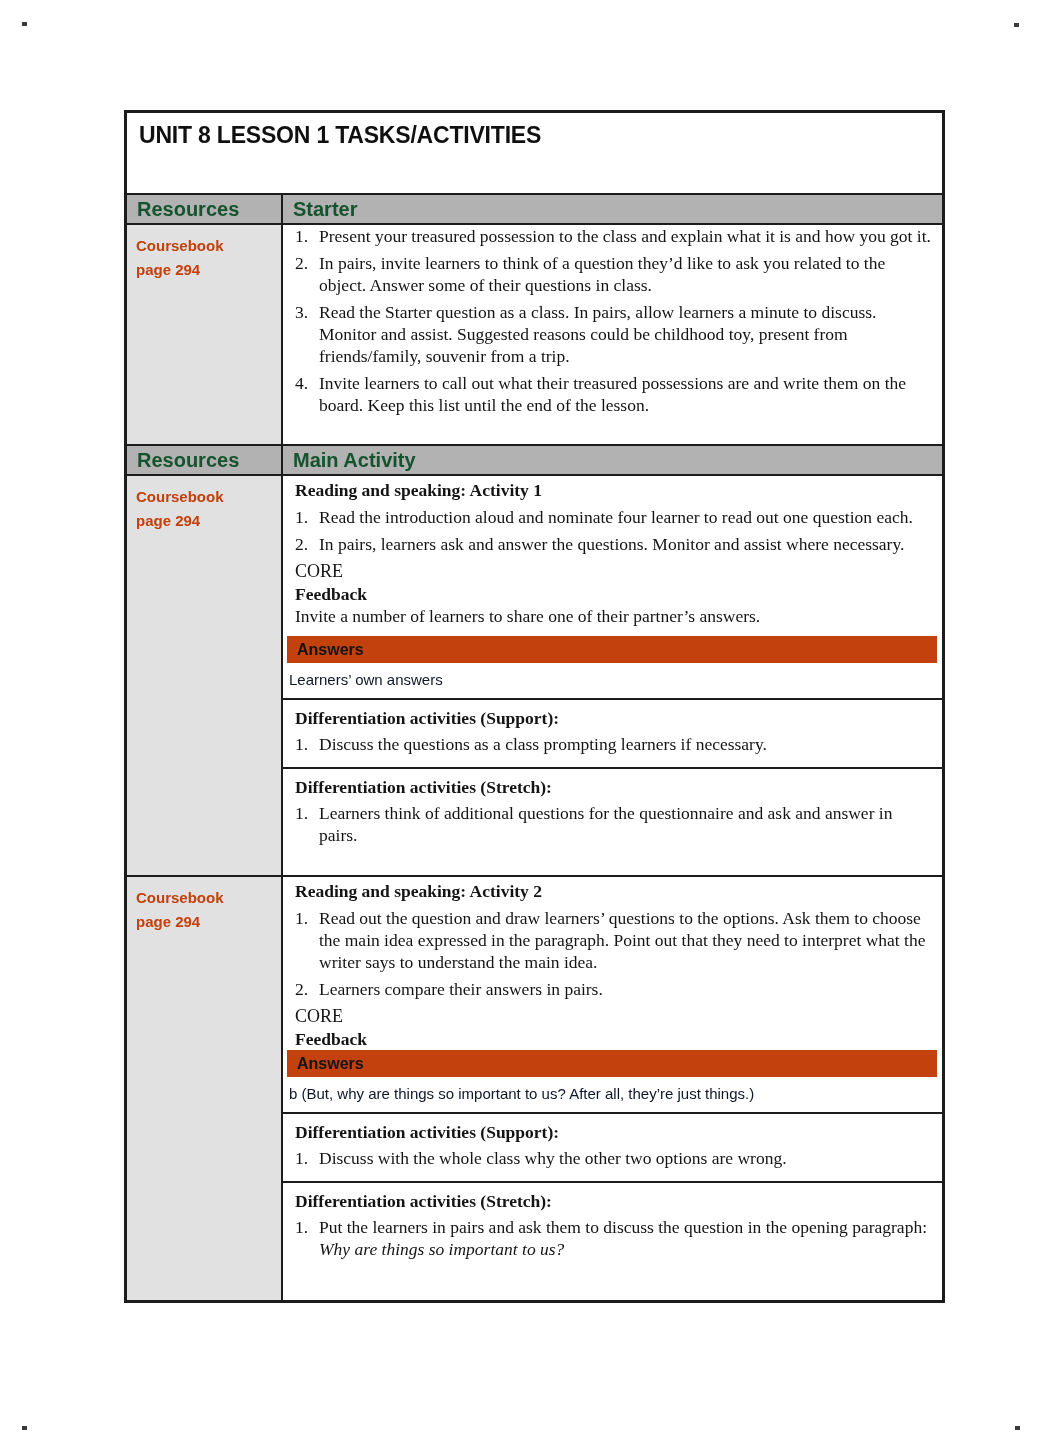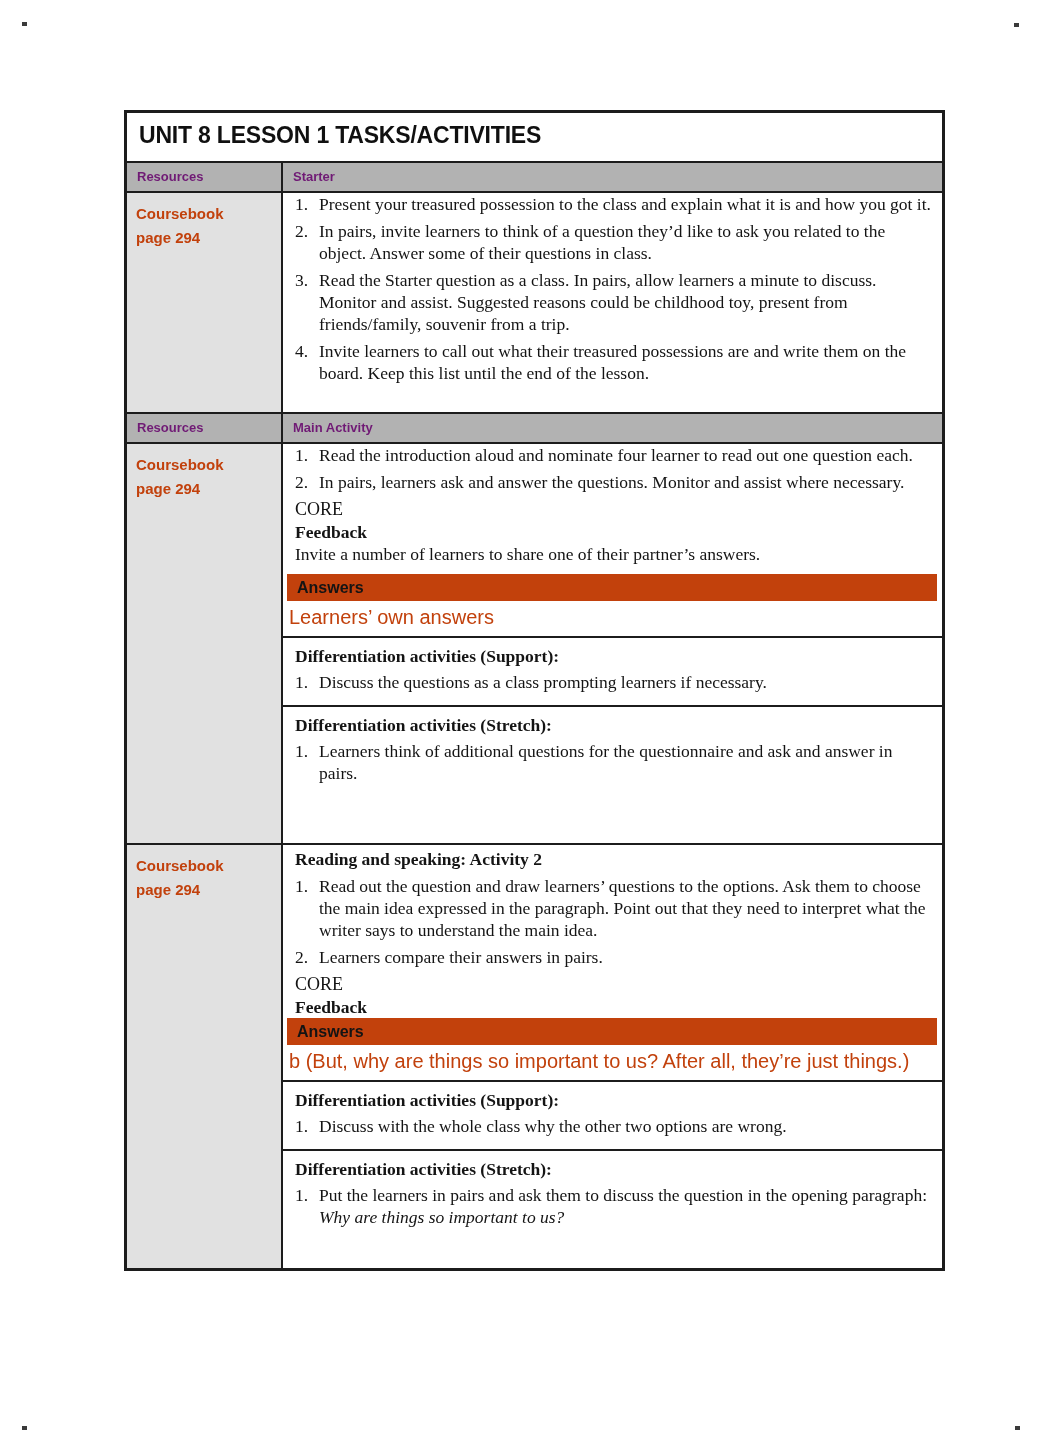--- a/index.html
+++ b/index.html
@@ -31,21 +31,21 @@
     border: 3px solid #1c1c1c;
     box-sizing: border-box;
     background: #ffffff;
     color: #141414;
   }
   .row { box-sizing: border-box; }
   .row + .row { border-top: 2px solid #1c1c1c; }
 
   
   .title-row {
-    height: 48px;
+    height: 80px;
     padding: 9px 12px 0 12px;
   }
   .title-row .title-text {
     font-family: "Liberation Sans", sans-serif;
     font-weight: bold;
     font-size: 23px;
     letter-spacing: -0.2px;
     color: #101010;
   }
 
@@ -54,22 +54,22 @@
     display: grid;
     grid-template-columns: 156px 1fr;
   }
   .cell-left {
     border-right: 2px solid #1c1c1c;
     box-sizing: border-box;
   }
   .header-row .cell-left, .header-row .cell-right {
     background: #b2b2b2;
     font-weight: bold;
-    font-size: 13px;
-    color: #701a75;
+    font-size: 20px;
+    color: #14532d;
     padding: 4px 0 4px 10px;
     line-height: 20px;
   }
   .body-row .cell-left {
     background: #e1e1e1;
     padding: 9px 6px 6px 9px;
     font-weight: bold;
     font-size: 15px;
     line-height: 24px;
     color: #c2410c;
@@ -122,24 +122,24 @@
     margin: 0 5px 7px 4px;
     padding: 4px 18px 4px 10px;
     font-family: "Liberation Sans", sans-serif;
     font-weight: bold;
     font-size: 16px;
     line-height: 19px;
     color: #141414;
   }
   .answers-text {
     font-family: "Liberation Sans", sans-serif;
-    font-size: 20px;
+    font-size: 15px;
     line-height: 19px;
     margin: 0 10px 9px 6px;
-    color: #c2410c;
+    color: #0f172a;
   }
   .subsection {
     border-top: 2px solid #1c1c1c;
     padding: 6px 0 7px 0;
   }
   .diff-heading {
     font-family: "Liberation Serif", serif;
     font-weight: bold;
     font-size: 17.5px;
     line-height: 24px;
@@ -195,20 +195,21 @@
     <div class="cell-left">Resources</div>
     <div class="cell-right">Main Activity</div>
   </div>
 
   <div class="row cols body-row" style="min-height:401px">
     <div class="cell-left">
       <div>Coursebook</div>
       <div>page 294</div>
     </div>
     <div class="cell-right content">
+      <div class="act-heading">Reading and speaking: Activity 1</div>
       <div class="li">
         <span class="num">1.</span>
         <span class="t">Read the introduction aloud and nominate four learner to read out one question each.</span>
       </div>
       <div class="li">
         <span class="num">2.</span>
         <span class="t">In pairs, learners ask and answer the questions. Monitor and assist where necessary.</span>
       </div>
       <div class="core-label">CORE</div>
       <div class="fb-label">Feedback</div>

